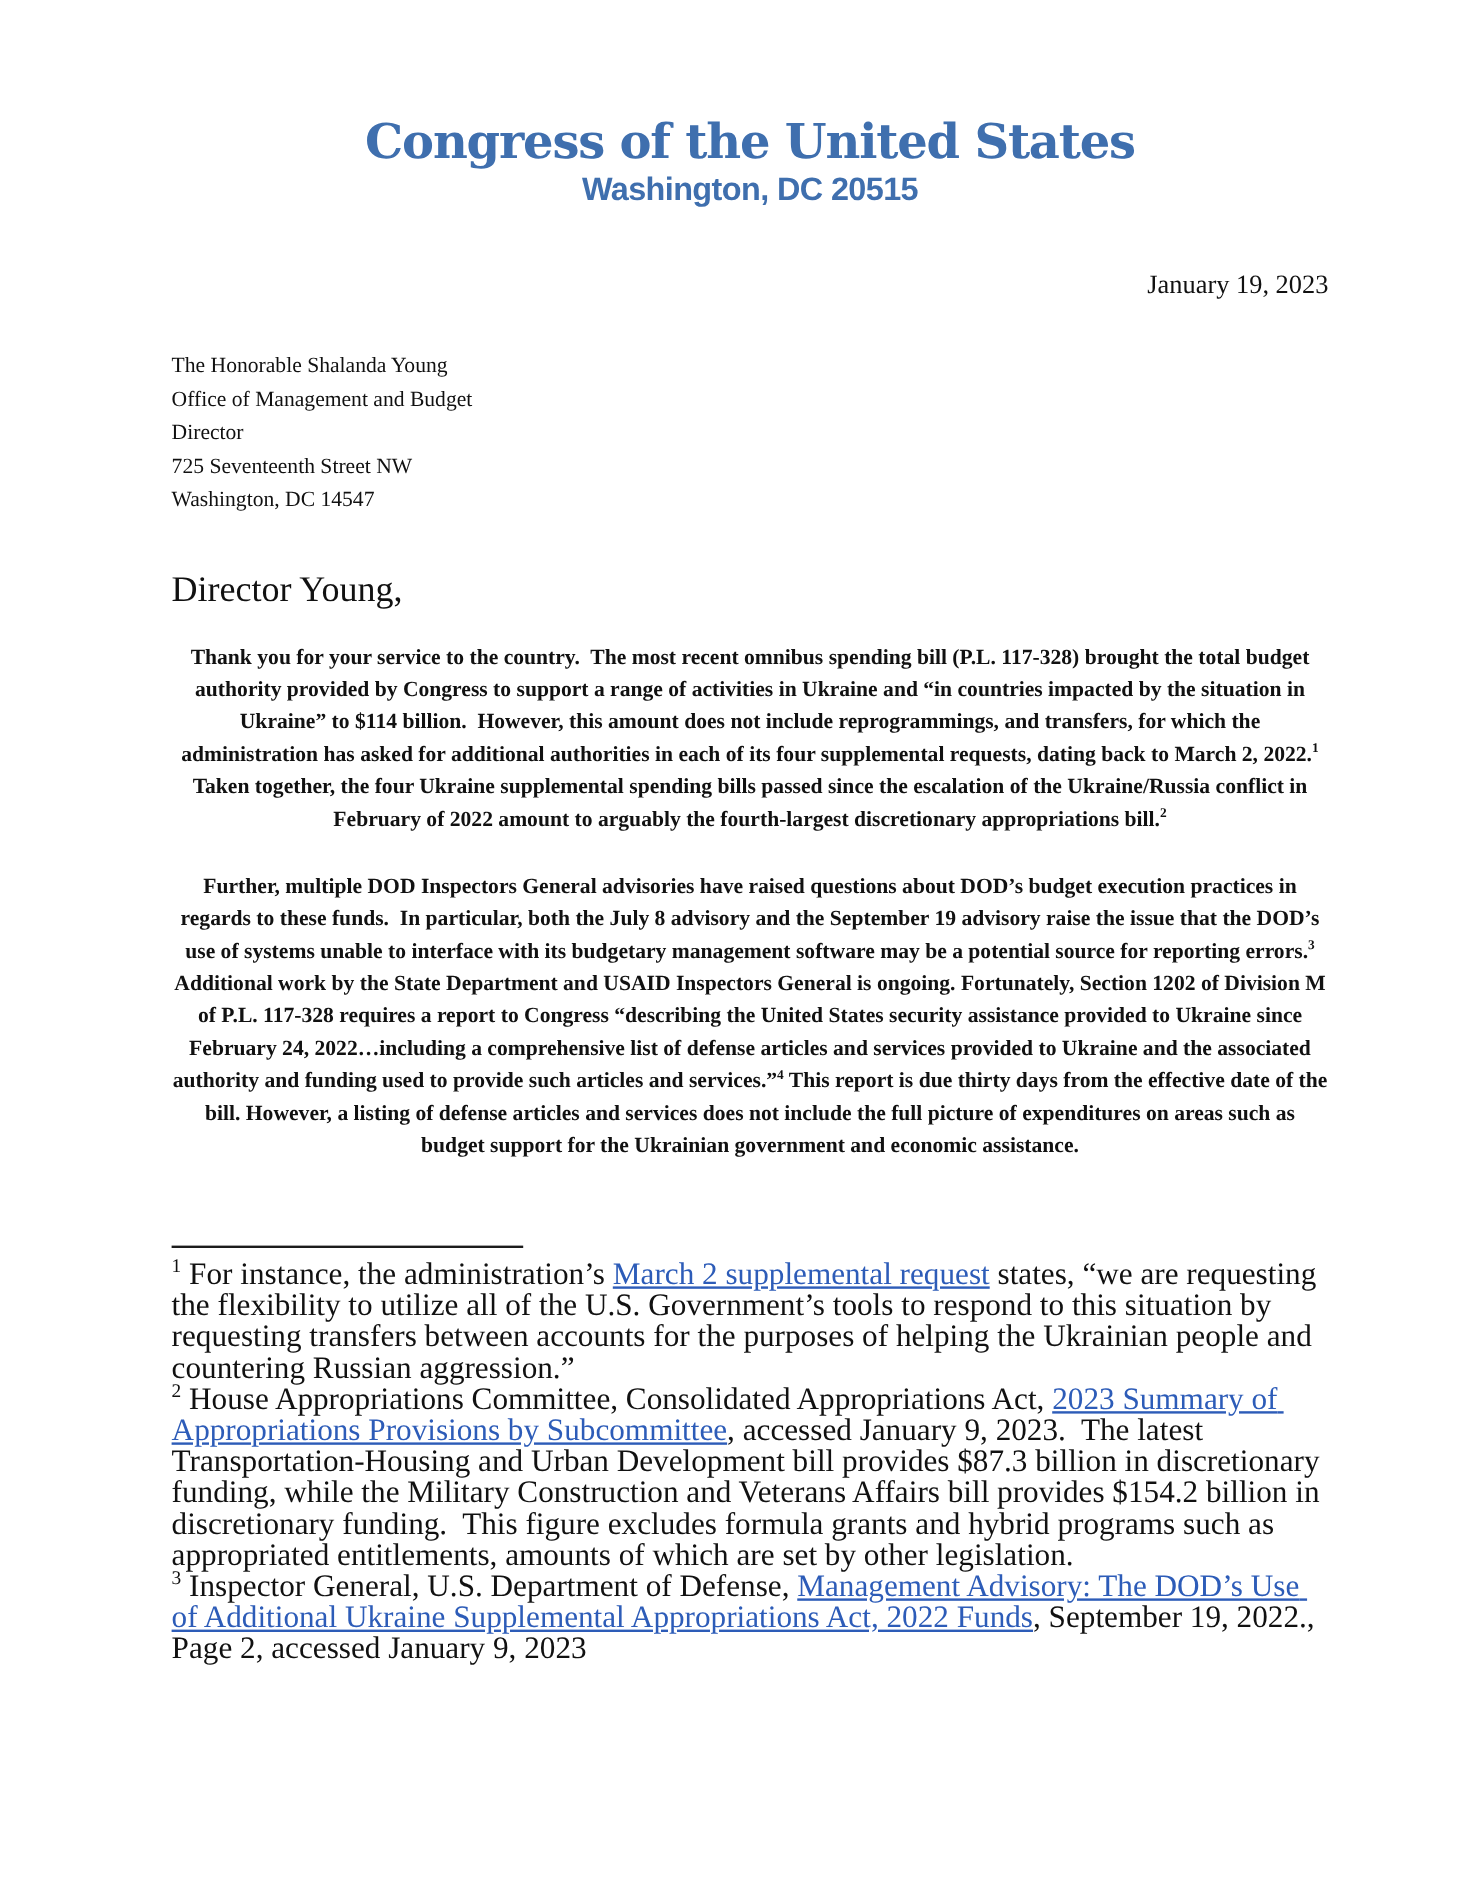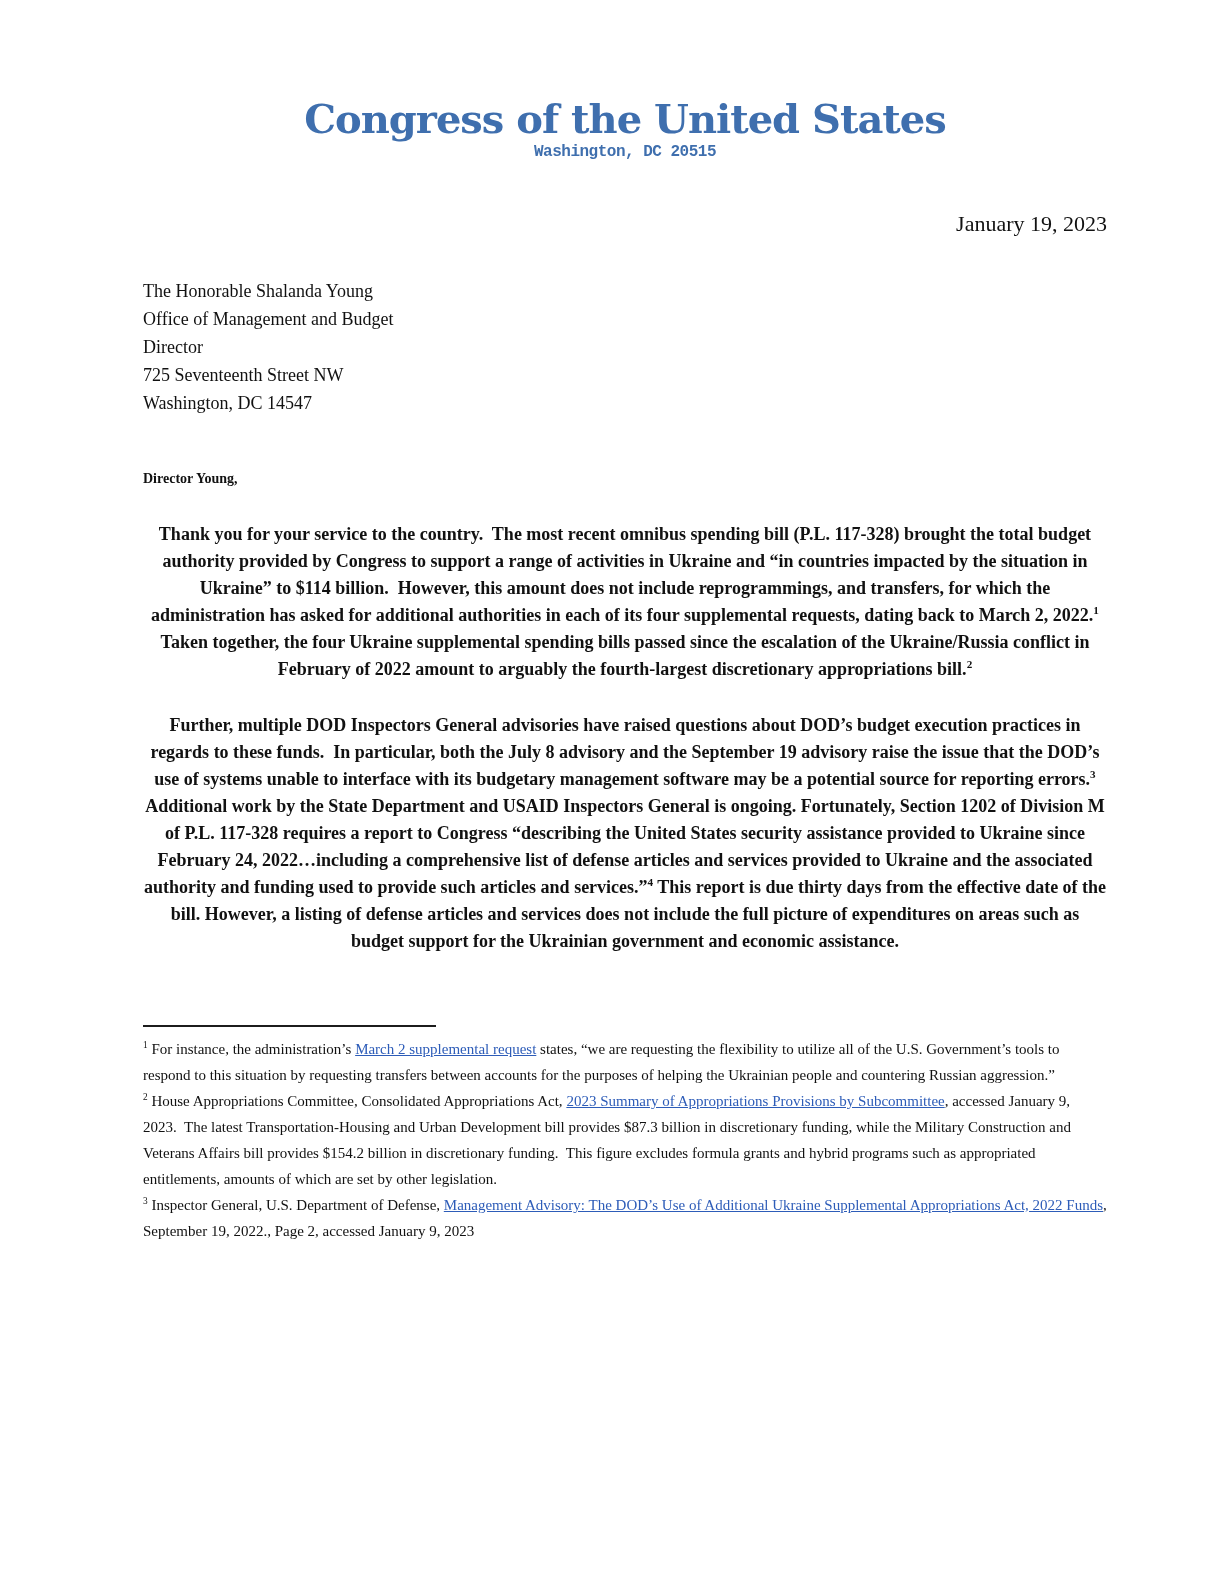--- a/index.html
+++ b/index.html
@@ -22,58 +22,57 @@
   .lh-title {
     color: var(--lh-blue);
     font-family: "DejaVu Serif", serif;
     font-weight: 700;
     font-size: 40px;
     line-height: 1.05;
     letter-spacing: -1px;
   }
   .lh-subtitle {
     color: var(--lh-blue);
-    font-family: Liberation Mono, monospace;
+    font-family: Liberation Sans, sans-serif;
     font-weight: 700;
-    font-size: 16px;
+    font-size: 27px;
     margin-top: 3px;
     letter-spacing: -0.5px;
   }
   .date {
     text-align: right;
     font-size: 22px;
     margin-top: 50px;
   }
   .recipient {
     margin-top: 40px;
     font-size: 18px;
     line-height: 28px;
   }
   .salutation {
     margin-top: 48px;
-    font-size: 14px;
+    font-size: 30px;
     line-height: 27px;
-    font-weight: bold;
   }
   .para {
     margin: 29px 0 0 0;
     font-size: 18px;
     line-height: 27px;
     white-space: pre-wrap;
     text-align: center;
     font-weight: bold;
   }
   sup {
     font-size: 0.62em;
     line-height: 0;
     vertical-align: super;
   }
   .footnotes {
     margin-top: 70px;
-    font-size: 15px;
+    font-size: 26px;
     line-height: 26px;
   }
   .fn-rule {
     width: 293px;
     border: none;
     border-top: 2px solid #1c1c1c;
     margin: 0 0 9px 0;
   }
   .fn { white-space: pre-wrap; }
   a.inline-link {

